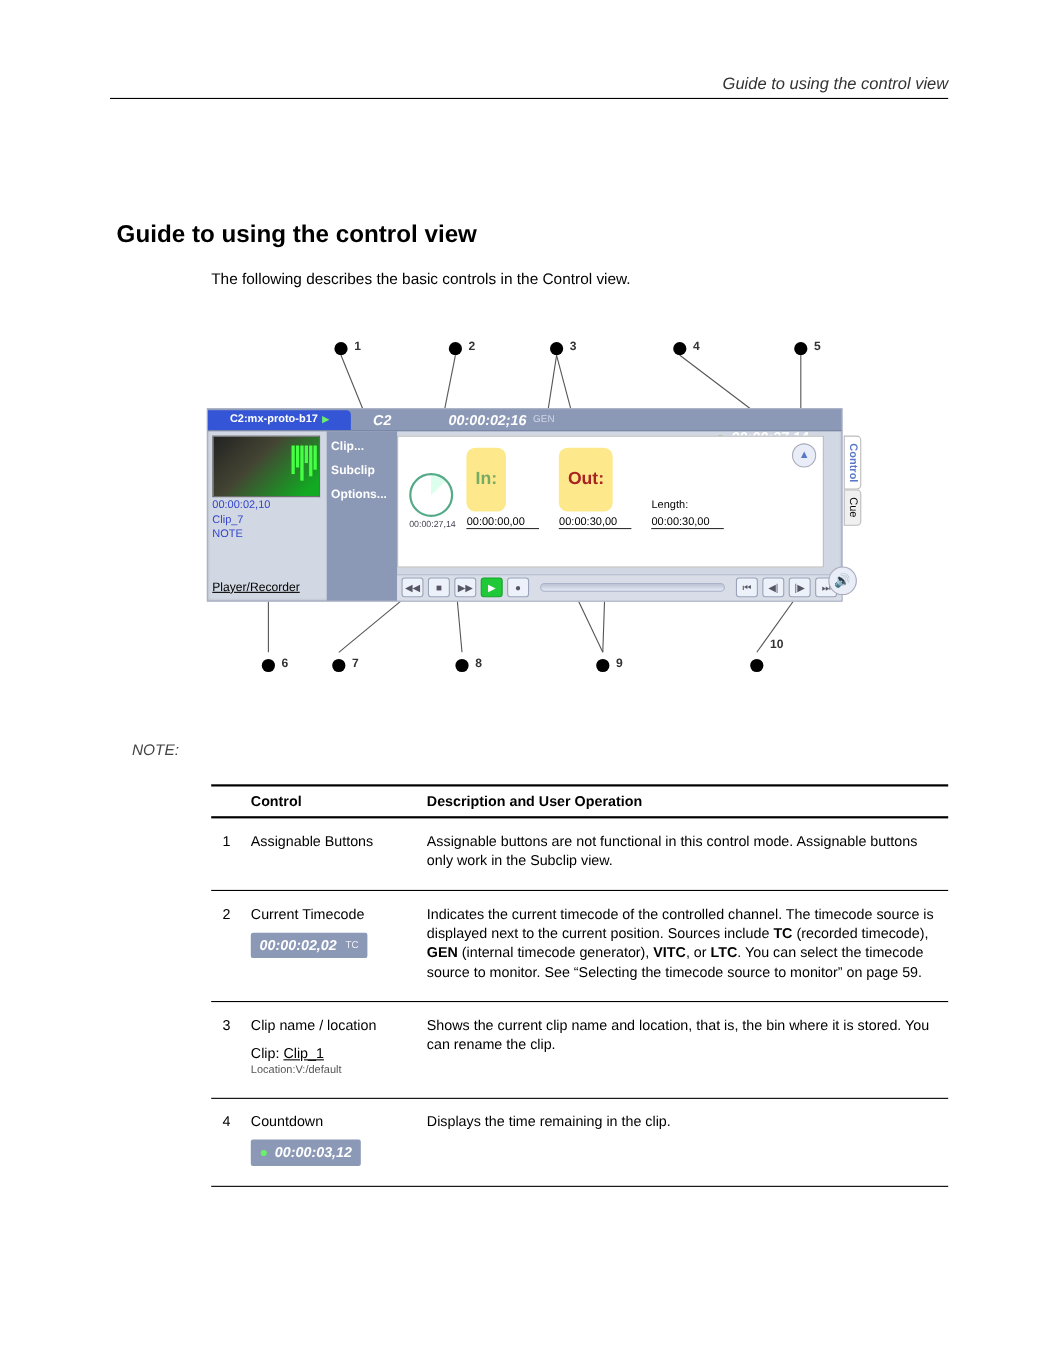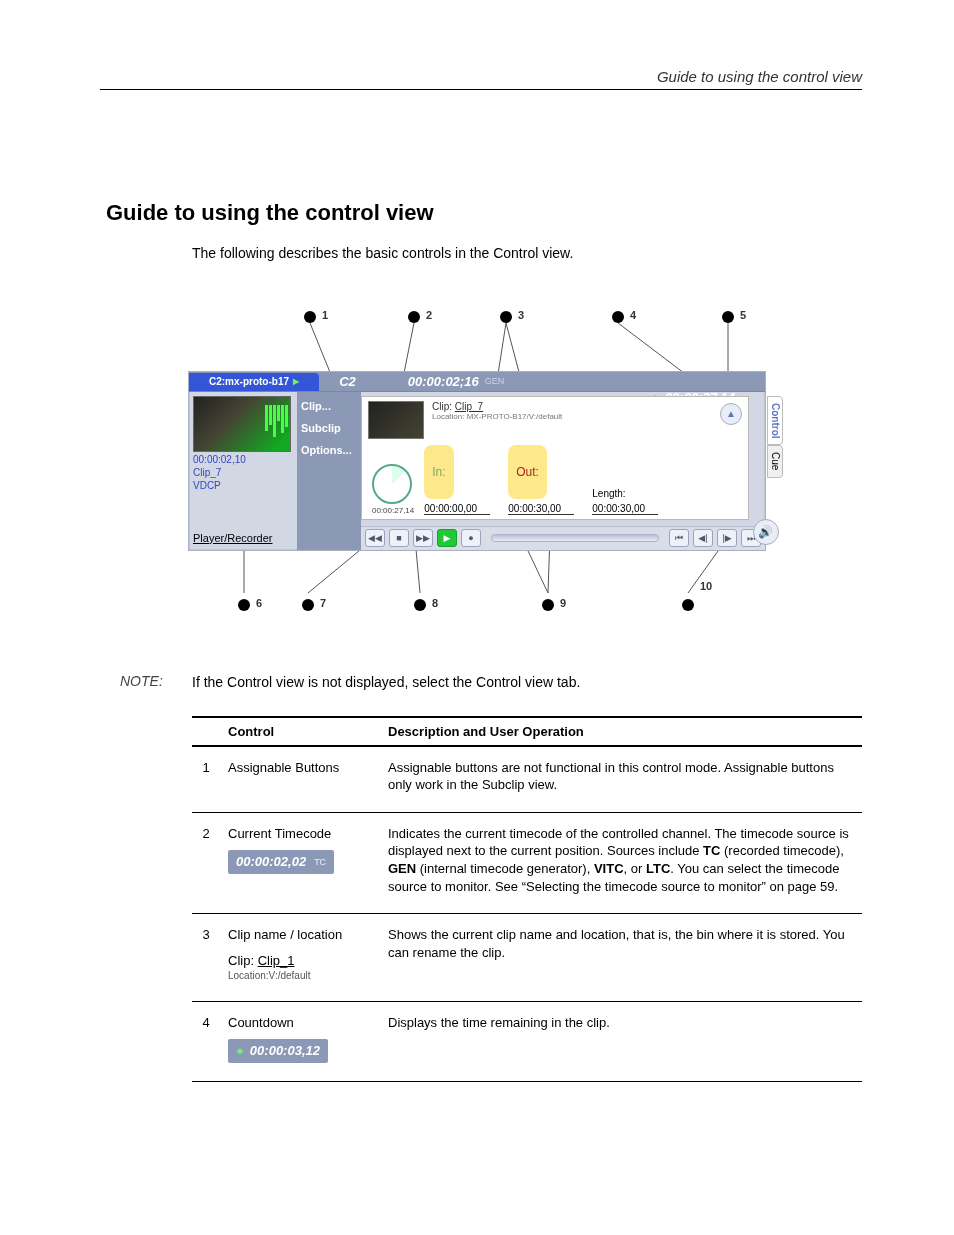--- a/index.html
+++ b/index.html
@@ -169,21 +169,21 @@
   .gauge {
     width: 40px; height: 40px; border-radius: 20px;
     border: 2px solid #5a8;
     position: relative;
     background: conic-gradient(#dfe 0 45deg, #fff 45deg 360deg);
   }
   .gauge-lbl { font-size: 8px; color: #445; text-align: center; margin-top: 2px; }
   .tc-col { display: flex; flex-direction: column; font-size: 9px; min-width: 74px; }
   .tc-title {
     display: inline-block; padding: 20px 8px; border-radius: 8px;
-    font-size: 12px; width: fit-content;
+    font-size: 16px; width: fit-content; font-weight: bold;
   }
   .tc-in { background: #fde98b; color: #7a6; }
   .tc-out { background: #fde98b; color: #a22; }
   .tc-val {
     font-size: 10px;
     border-bottom: 1px solid #333;
     width: 66px; margin-top: 4px;
   }
 
   .transport-bar {
@@ -343,44 +343,33 @@
               <span style="height:26px"></span>
                 <span style="height:20px"></span>
                 <span style="height:32px"></span>
               <span style="height:16px"></span>
                 <span style="height:28px"></span>
                 <span style="height:22px"></span>
             </div>
           </div>
           <div class="mon-line">00:00:02,10</div>
           <div class="mon-line">Clip_7</div>
-          <div class="mon-line">VDCP</div>
+          <div class="mon-line">NOTE</div>
           <div class="mode-label">Player/Recorder</div>
         </div>
 
         <div class="side-btns">
           <div class="side-btn">Clip...</div>
           <div class="side-btn">Subclip</div>
           <div class="side-btn">Options...</div>
         </div>
 
         <div style="flex:1; display:flex; flex-direction:column;">
           <div class="main-panel">
             <div class="eject">▲</div>
-            <div class="main-top">
-              <div class="mini-thumb"></div>
-              <div class="clip-meta">
-                <div><span>Clip:</span>
-                  <span class="u">Clip_7</span></div>
-                <div style="font-size:8px;color:#777;">
-                  <span>Location:</span>
-                  <span>MX-PROTO-B17/V:/default</span>
-                </div>
-              </div>
-            </div>
             <div class="time-row">
               <div>
                 <div class="gauge"></div>
                 <div class="gauge-lbl">00:00:27,14</div>
               </div>
               <div class="tc-col">
                 <span class="tc-title tc-in">In:</span>
                 <span class="tc-val">00:00:00,00</span>
               </div>
               <div class="tc-col">
@@ -427,21 +416,20 @@
     <div class="callout-dot" style="left:354px; top:306px;"></div>
     <div class="callout-num" style="left:372px; top:304px;">9</div>
     <div class="callout-dot" style="left:494px; top:306px;"></div>
     <div class="callout-num" style="left:512px; top:287px;">10</div>
   </div>
 
   <div class="after-diagram">
 
     <div class="note-row">
       <span class="note-label">NOTE:</span>
-      <span class="para" style="margin:0">If the Control view is not displayed, select the Control view tab.</span>
     </div>
 
     <table class="ctrl">
       <thead>
         <tr>
           <th class="col-no"></th>
           <th class="col-ctrl">Control</th>
           <th>Description and User Operation</th>
         </tr>
       </thead>

